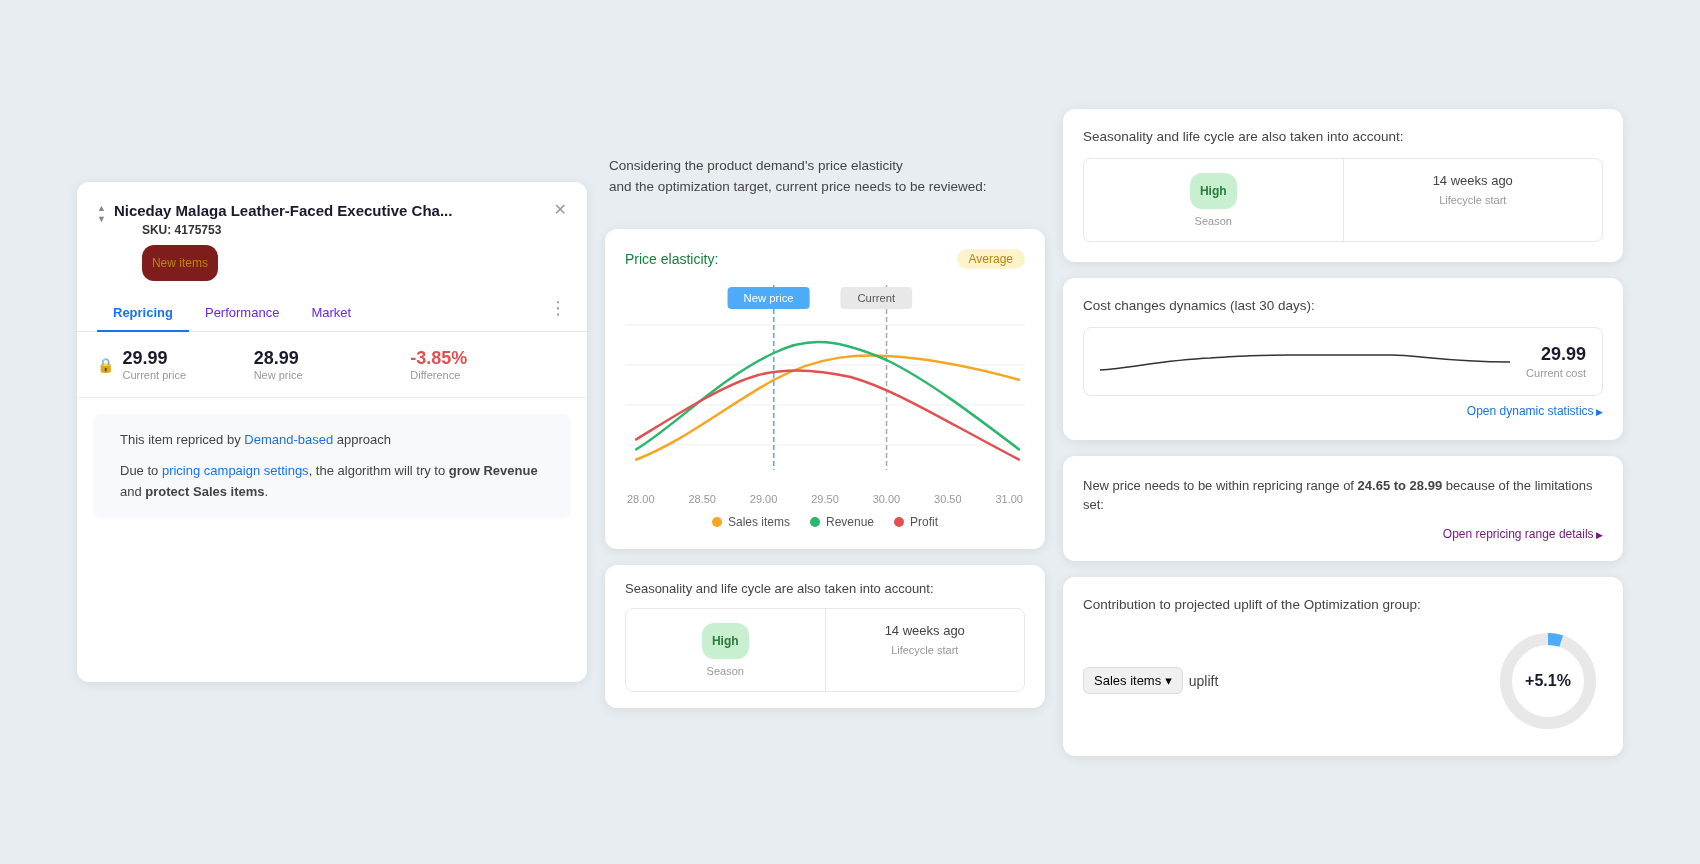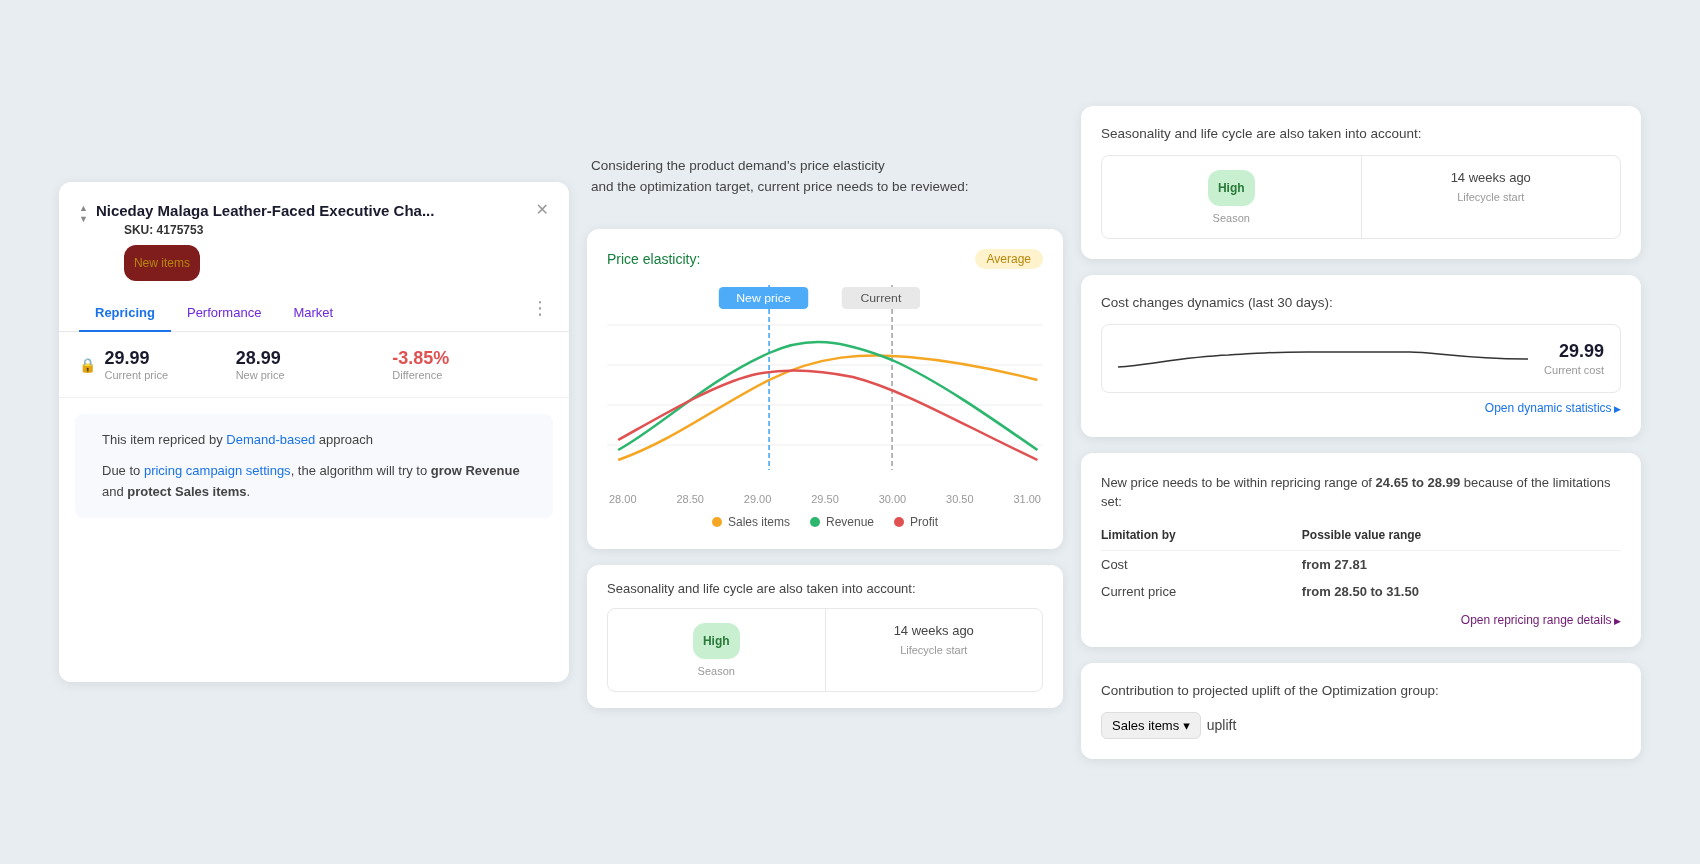--- a/index.html
+++ b/index.html
@@ -165,21 +165,21 @@
       line-height: 1.6;
       font-size: 13px;
       color: #444;
     }
     .desc-box p { margin-bottom: 10px; margin-left: 11px; }
     .desc-box p:last-child { margin-bottom: 0; }
     .link-blue { color: #1a73e8; text-decoration: none; cursor: pointer; }
 
     
     .mid-panel {
-      width: 476px;
+      width: 440px;
       flex-shrink: 0;
       display: flex;
       flex-direction: column;
       gap: 16px;
     }
     .mid-intro {
       font-size: 13.5px;
       color: #444;
       line-height: 1.5;
       margin-bottom: 16px;
@@ -630,50 +630,41 @@
         <div class="cost-label">Current cost</div>
       </div>
     </div>
     <a class="open-dynamic">Open dynamic statistics</a>
   </div>
 
   <div class="right-section">
     <p class="range-text">
       <span>New price needs to be within repricing range of </span><strong>24.65 to 28.99</strong><span> because of the limitations set:</span>
     </p>
-    <table class="limit-table">
-      <thead>
-        <tr>
-          <th>Limitation by</th>
-          <th>Possible value range</th>
-        </tr>
-      </thead>
-      <tbody>
-        <tr>
-          <td>Cost</td>
-          <td><strong>from 27.81</strong></td>
-        </tr>
-        <tr>
-          <td>Current price</td>
-          <td><strong>from 28.50 to 31.50</strong></td>
-        </tr>
-      </tbody>
-    </table>
     <a class="open-repricing">Open repricing range details</a>
   </div>
 
   <div class="right-section">
     <div class="section-title">Contribution to projected uplift of the Optimization group:</div>
     <div class="uplift-box">
       <div class="uplift-left">
         <div class="uplift-select">
           <button class="select-btn">
             <span>Sales items</span>
             <span>▾</span>
           </button>
           <span class="uplift-word">uplift</span>
         </div>
       </div>
 
+      <div class="donut-container">
+        <svg class="donut-svg" viewBox="0 0 110 110">
+
+          <circle cx="55" cy="55" r="42" fill="none" stroke="#e8e8e8" stroke-width="12"></circle>
+
+          <circle cx="55" cy="55" r="42" fill="none" stroke="#4dabf7" stroke-width="12" stroke-dasharray="13.4 250.6" stroke-dashoffset="0" transform="rotate(-90 55 55)"></circle>
+        </svg>
+        <div class="donut-center">+5.1%</div>
+      </div>
     </div>
   </div>
 
 </div>
 
 </body></html>

